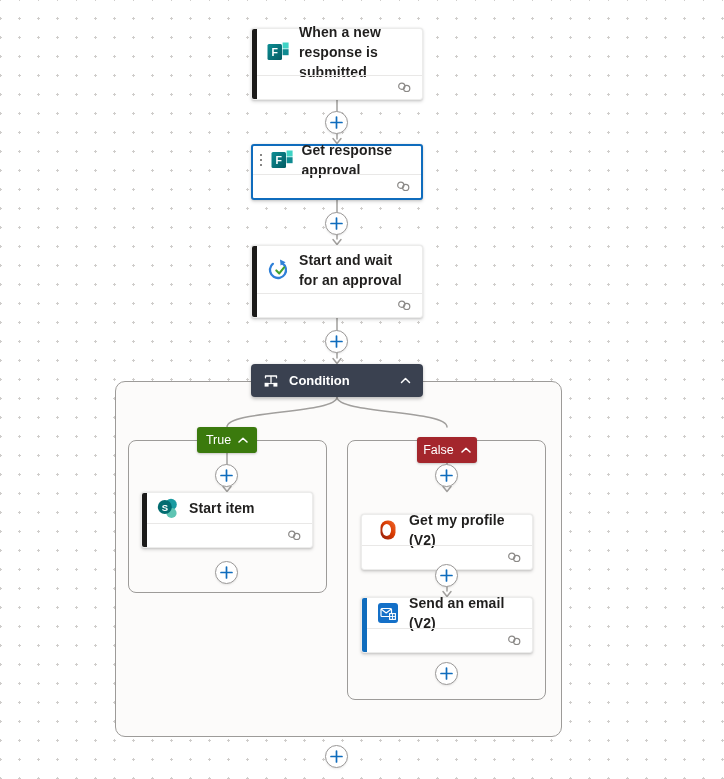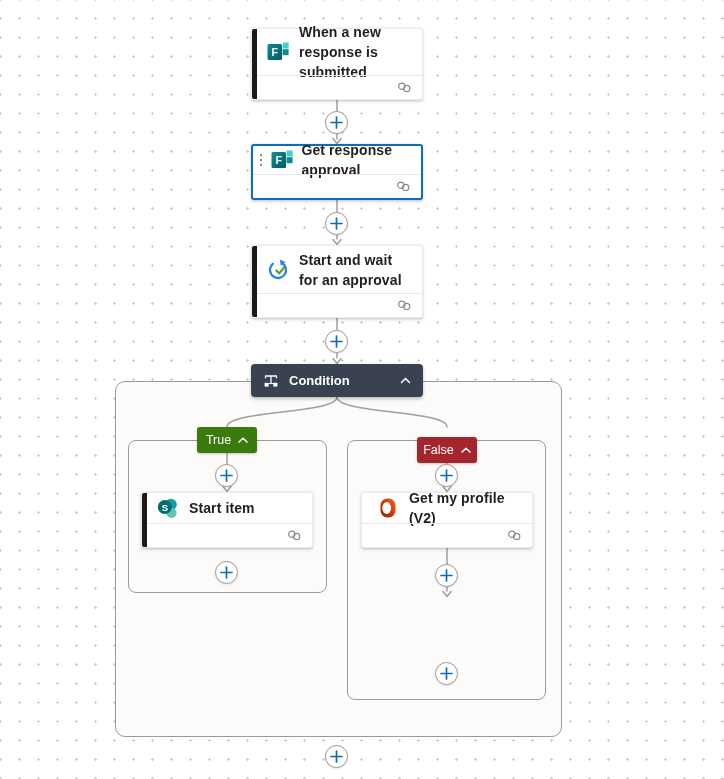--- a/index.html
+++ b/index.html
@@ -295,21 +295,21 @@
       </span>
     </div>
   </div>
 
   <button class="plus" style="left:215px;top:561px">
     <svg width="13" height="13" viewBox="0 0 13 13">
         <path d="M6.5 1 V12 M1 6.5 H12" stroke="#0f6cbd" stroke-width="1.7" stroke-linecap="round"></path>
       </svg>
   </button>
 
-  <div class="card" style="left:361px;top:492px;height:56px">
+  <div class="card" style="left:361px;top:514px;height:56px">
     <div class="card-main">
       <span class="node-icon">
         <svg width="22" height="22" viewBox="0 0 22 22">
           <rect x="3.5" y="1.5" width="15" height="19" rx="7" fill="url(#gOffice)"></rect>
           <ellipse cx="9.7" cy="11" rx="4.4" ry="5.9" fill="#ffffff"></ellipse>
         </svg>
       </span>
       <span class="card-title">Get my profile (V2)</span>
     </div>
     <div class="card-footer">
@@ -321,20 +321,43 @@
       </span>
     </div>
   </div>
 
   <button class="plus" style="left:435px;top:564px">
     <svg width="13" height="13" viewBox="0 0 13 13">
         <path d="M6.5 1 V12 M1 6.5 H12" stroke="#0f6cbd" stroke-width="1.7" stroke-linecap="round"></path>
       </svg>
   </button>
 
+  <div class="card" style="left:361px;top:597px;height:56px">
+    <span class="accent accent-blue"></span>
+    <div class="card-main">
+      <span class="node-icon">
+        <svg width="22" height="22" viewBox="0 0 22 22">
+          <rect x="1" y="1" width="20" height="20" rx="3" fill="#1470c8"></rect>
+          <rect x="4" y="6.5" width="10.5" height="8" rx="1" fill="none" stroke="#fff" stroke-width="1.2"></rect>
+          <path d="M4.4 7.2 L9.2 11 L14 7.2" fill="none" stroke="#fff" stroke-width="1.2" stroke-linecap="round" stroke-linejoin="round"></path>
+          <rect x="12.6" y="11.6" width="5.8" height="5.8" fill="#1470c8" stroke="#fff" stroke-width="1.1"></rect>
+          <path d="M15.5 11.6 v5.8 M12.6 14.5 h5.8" stroke="#fff" stroke-width="0.9"></path>
+        </svg>
+      </span>
+      <span class="card-title">Send an email (V2)</span>
+    </div>
+    <div class="card-footer">
+      <span class="link-icon">
+        <svg width="15" height="11" viewBox="0 0 15 11">
+          <circle cx="4.8" cy="4.2" r="3.1" fill="none" stroke="#8a8886" stroke-width="1.2"></circle>
+          <circle cx="9.7" cy="6.4" r="3.1" fill="none" stroke="#8a8886" stroke-width="1.2"></circle>
+        </svg>
+      </span>
+    </div>
+  </div>
 
   <button class="plus" style="left:435px;top:662px">
     <svg width="13" height="13" viewBox="0 0 13 13">
         <path d="M6.5 1 V12 M1 6.5 H12" stroke="#0f6cbd" stroke-width="1.7" stroke-linecap="round"></path>
       </svg>
   </button>
 
   <button class="plus" style="left:325px;top:745px">
     <svg width="13" height="13" viewBox="0 0 13 13">
         <path d="M6.5 1 V12 M1 6.5 H12" stroke="#0f6cbd" stroke-width="1.7" stroke-linecap="round"></path>

